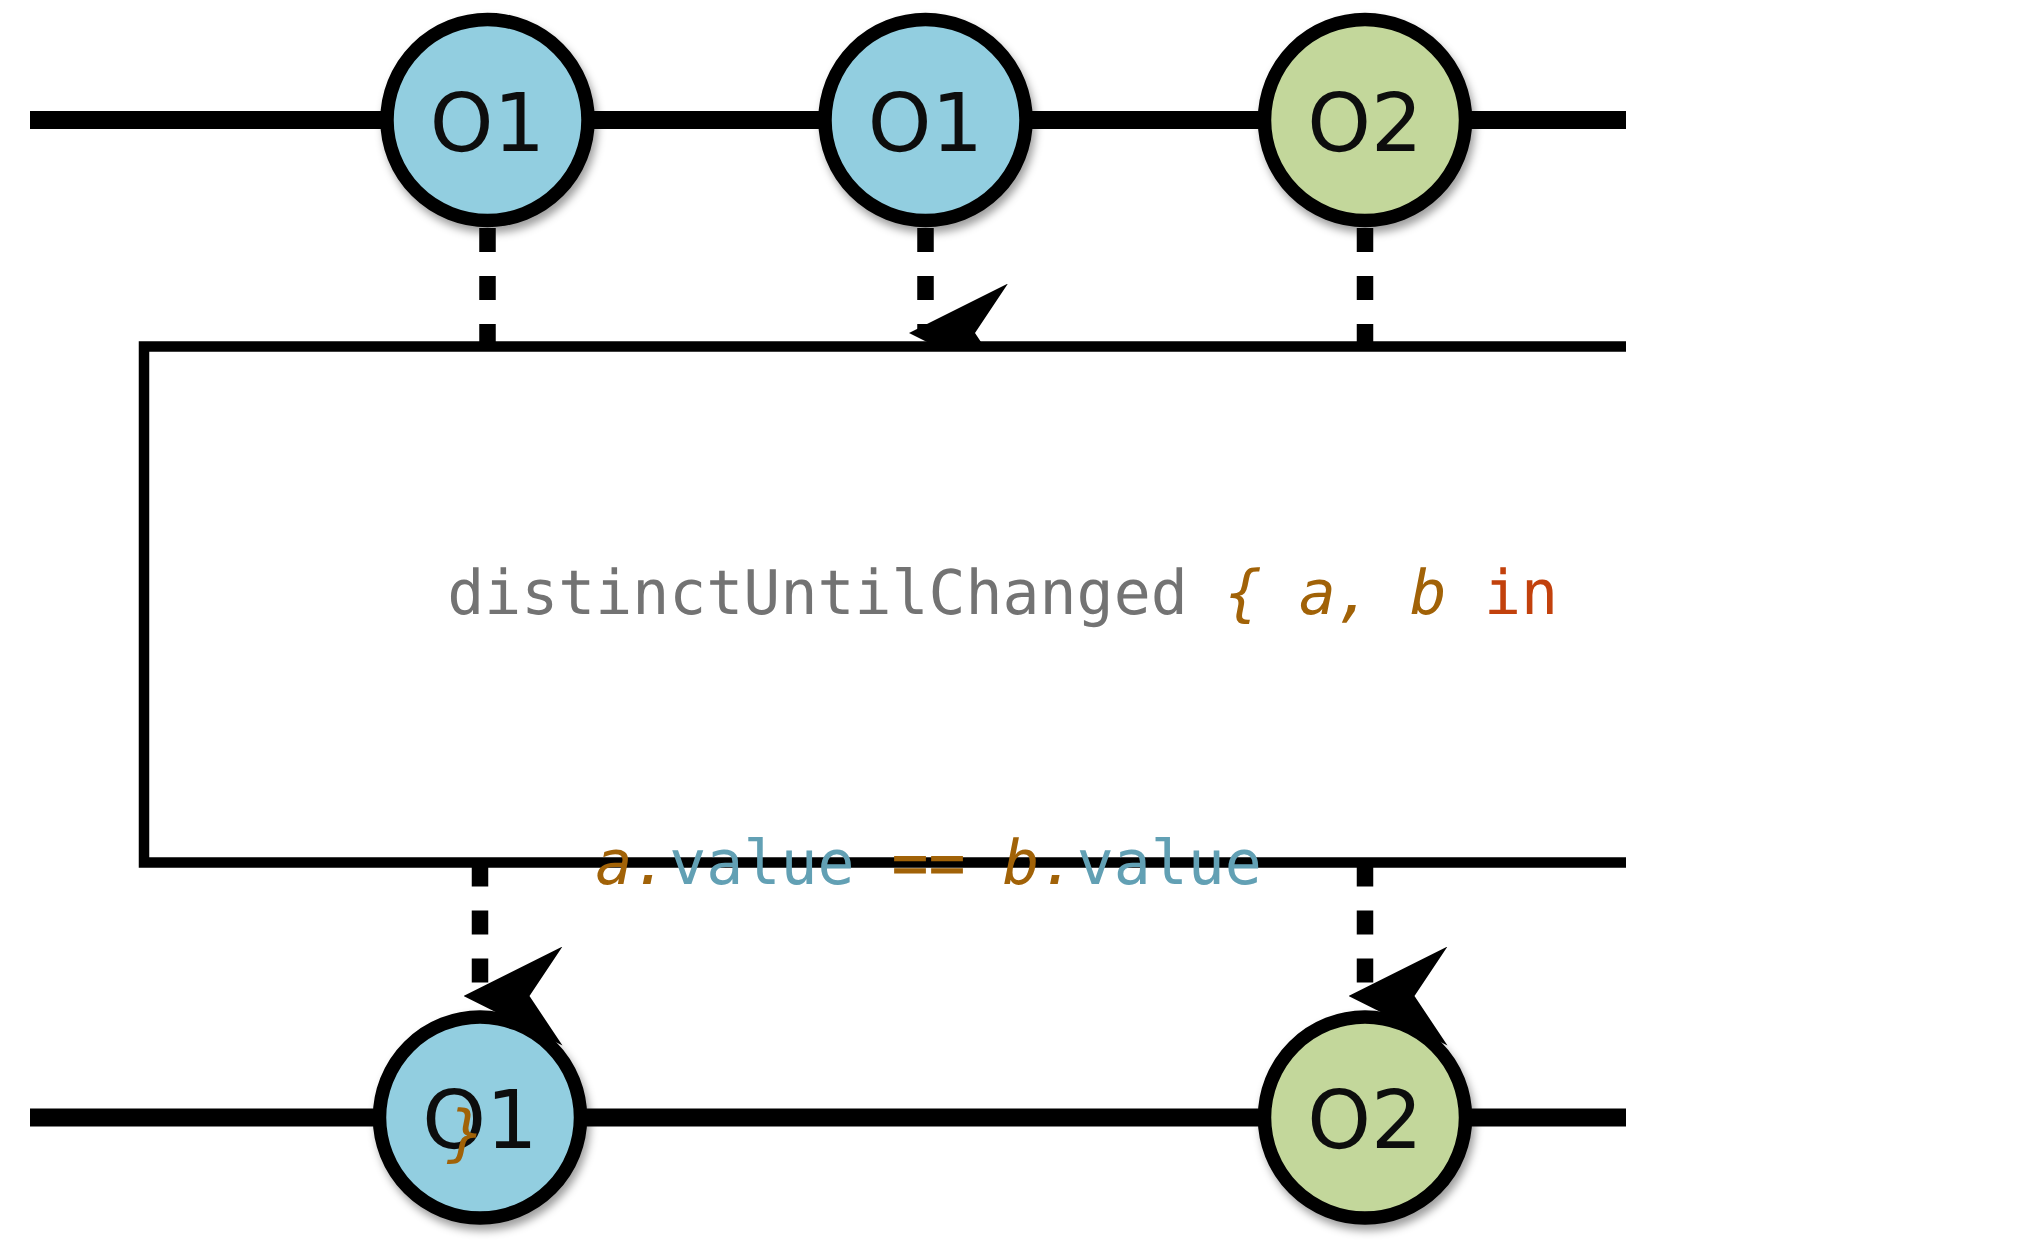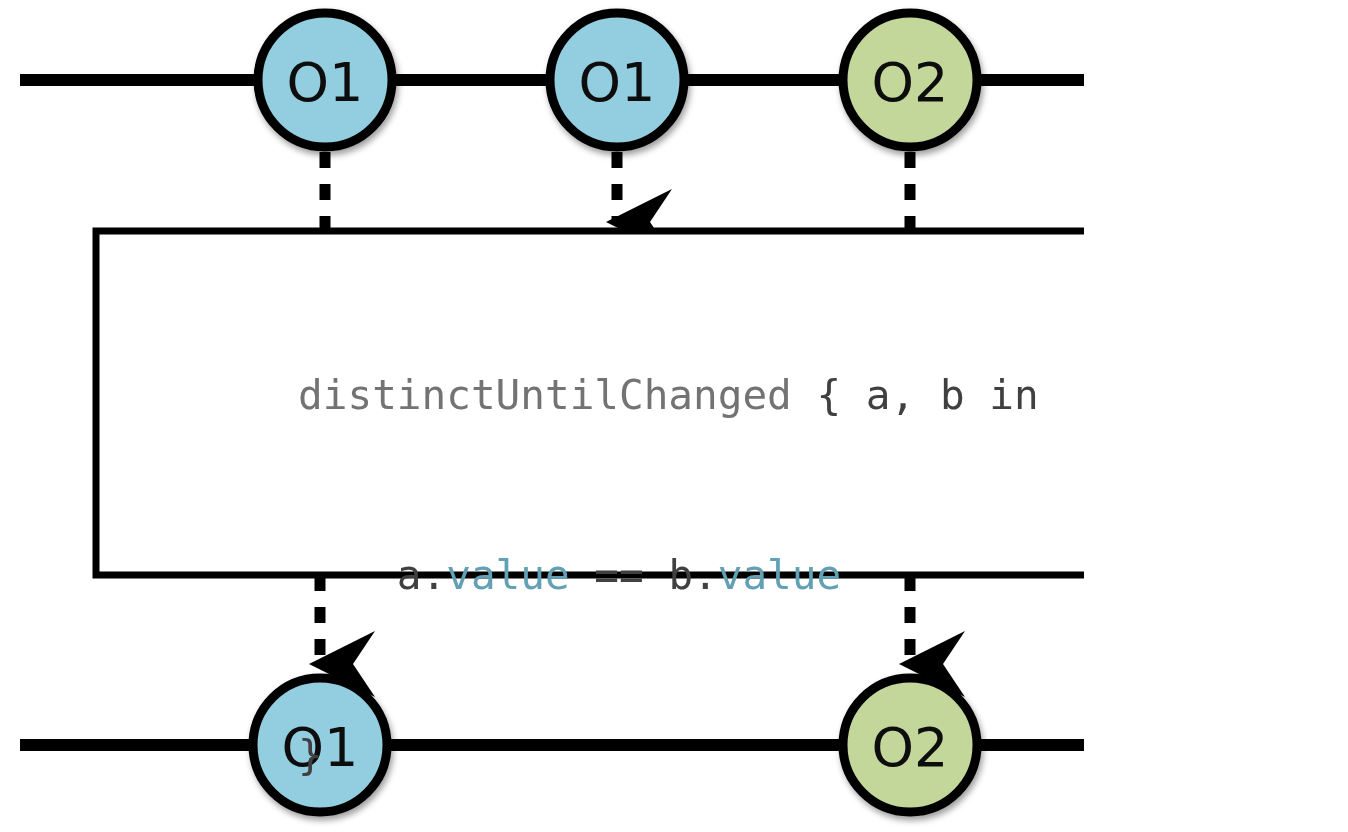--- a/index.html
+++ b/index.html
@@ -38,23 +38,23 @@
     width: 960px;
   }
   .code-line {
     font-family: "DejaVu Sans Mono", monospace;
     font-size: 41px;
     line-height: 60px;
     white-space: pre;
     color: #131313;
   }
   .tok-fn   { color: #737373; }
-  .tok-kw   { color: #404040; }
+  .tok-kw   { color: #c2410c; }
   .tok-prop { color: #62a0b4; }
-  .tok-plain{ color: #404040; }
+  .tok-plain{ color: #a16207; font-style: italic; }
 </style>
 </head>
 <body>
 
 <div id="stage">
 
   <svg id="marble-svg" viewBox="0 0 1348 832" xmlns="http://www.w3.org/2000/svg">
     <defs>
       <marker id="solid-arrow" markerWidth="9" markerHeight="9" refX="1" refY="4.5" orient="auto" markerUnits="strokeWidth">
         <path d="M0,0 L9,4.5 L0,9 z" fill="#000000"></path>

